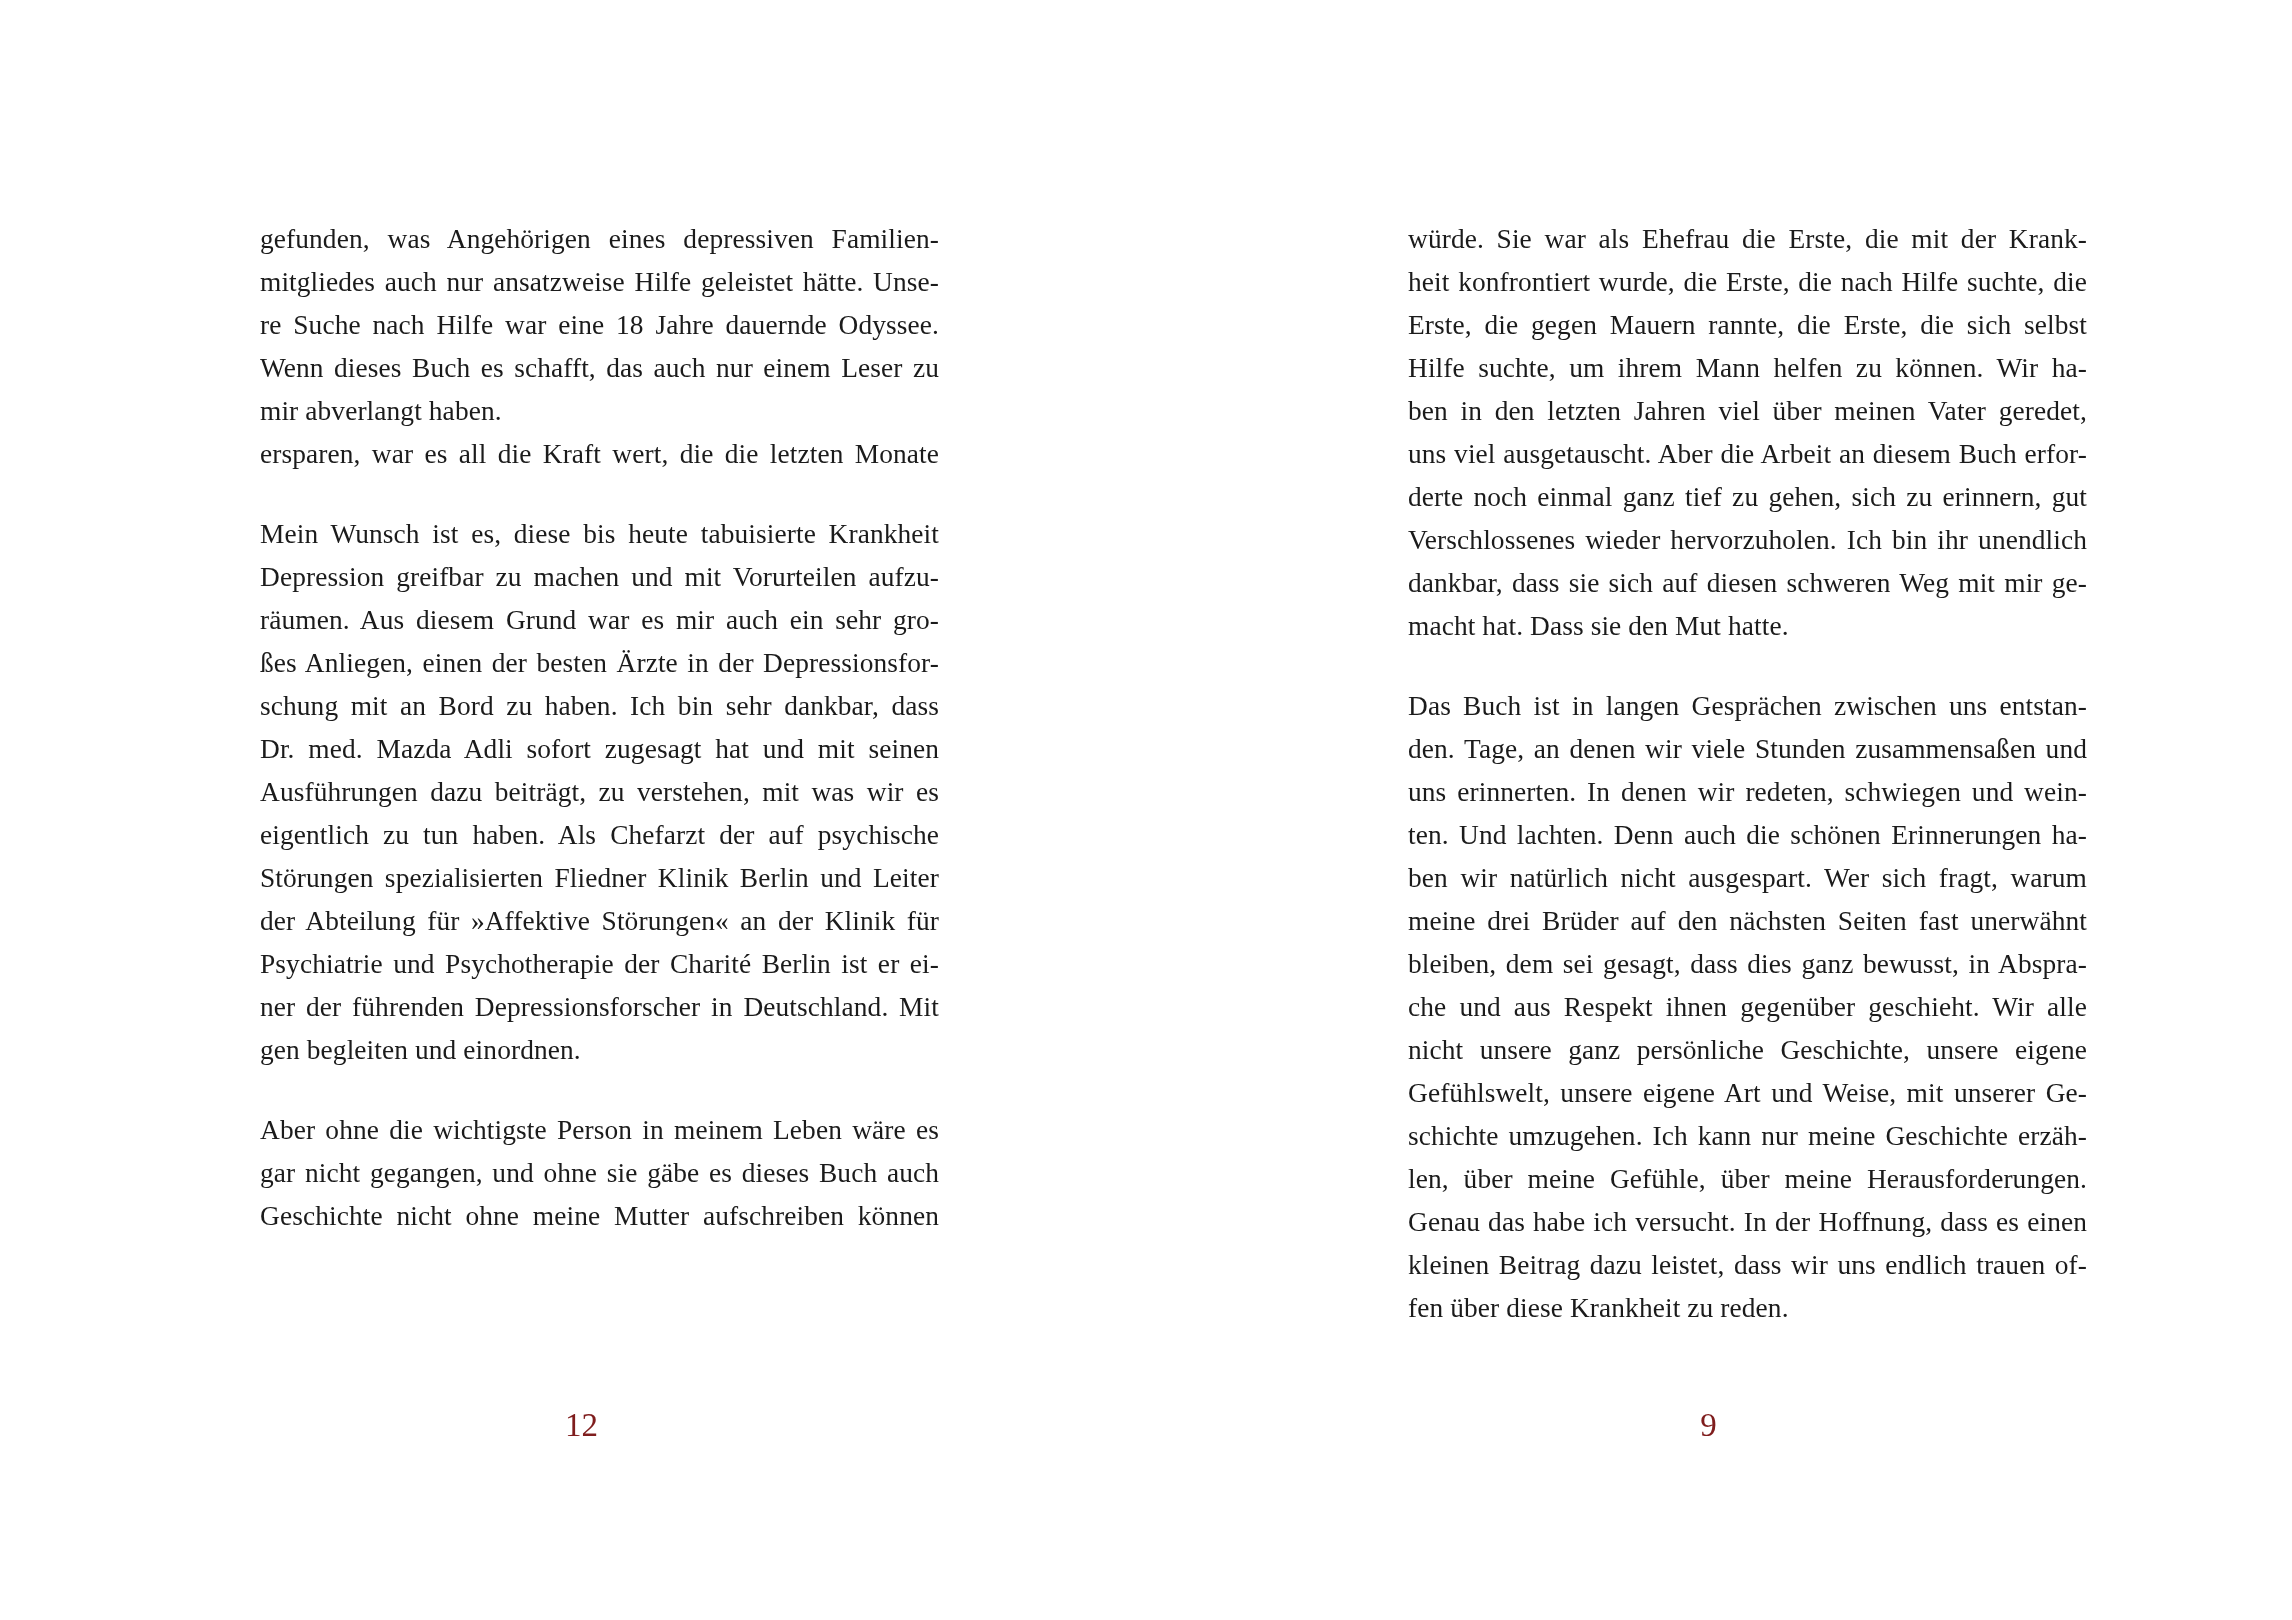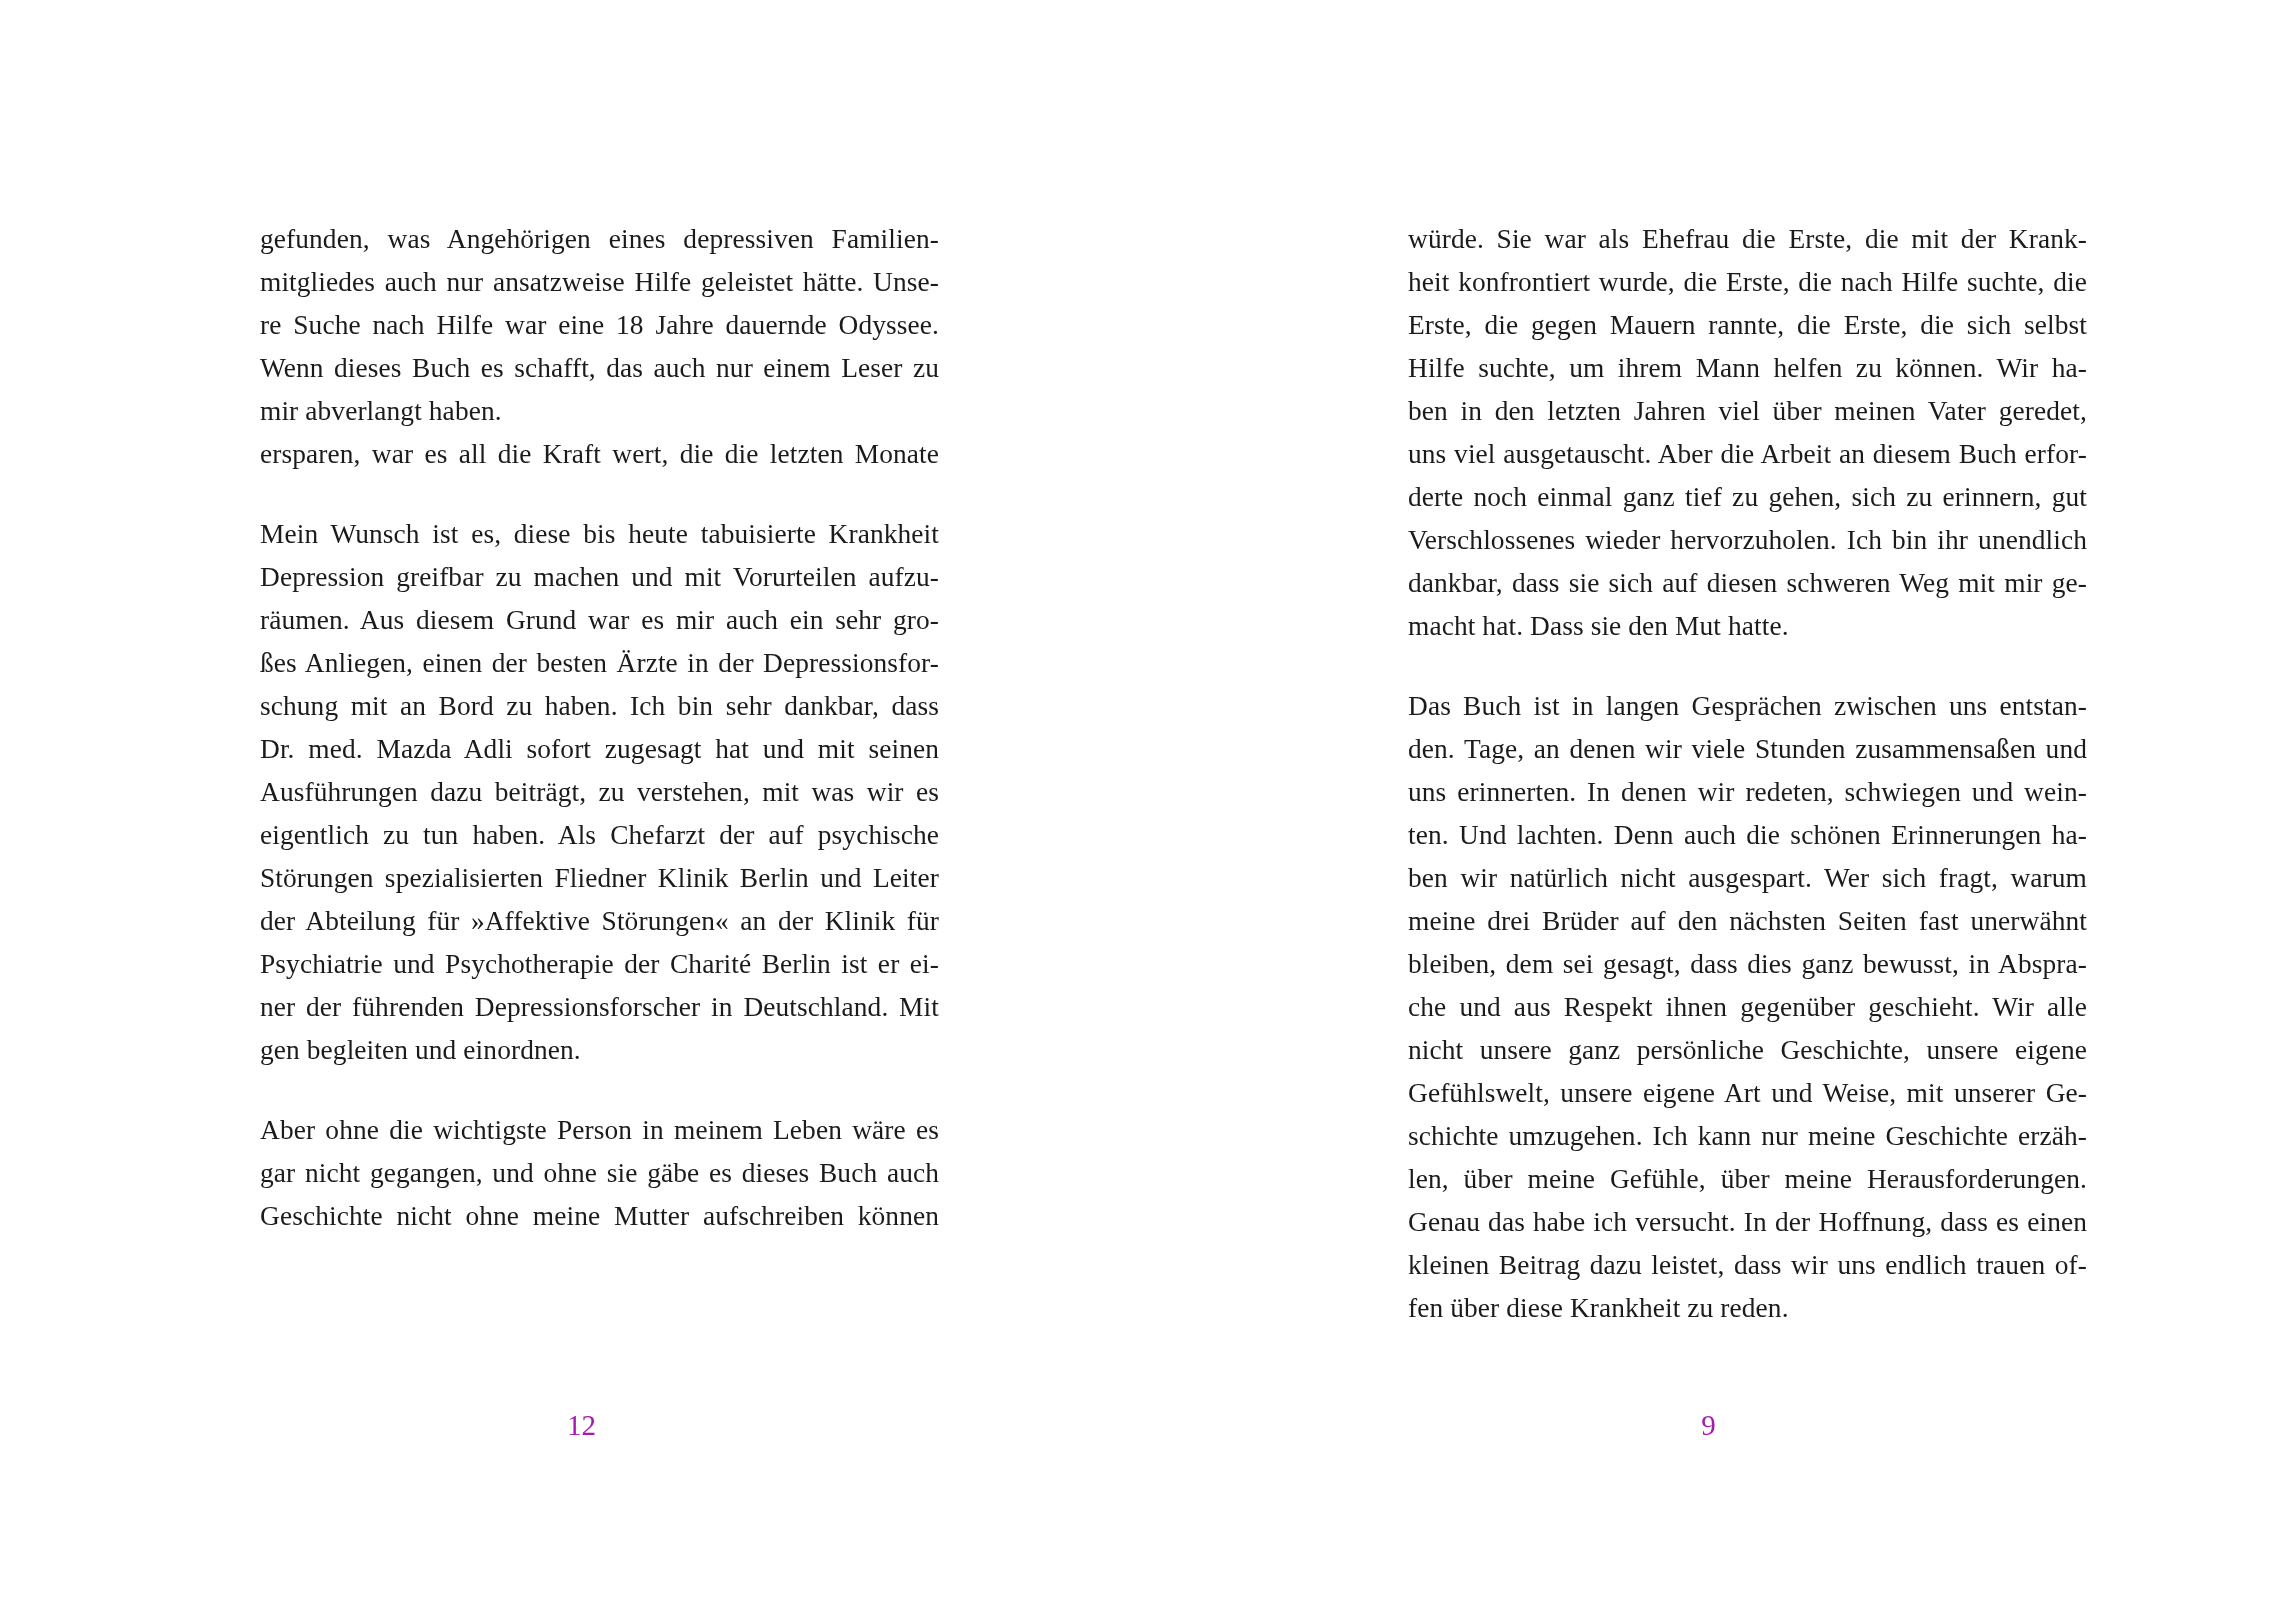--- a/index.html
+++ b/index.html
@@ -41,23 +41,23 @@
   }
   .line.line-end {
     text-align-last: left;
   }
 
   .page-number {
     position: absolute;
     top: 1406px;
     width: 679px;
     text-align: center;
-    font-size: 29px;
+    font-size: 33px;
     line-height: 39px;
-    color: #a21caf;
+    color: #7f1d1d;
   }
   .page-number.left  { left: 242px; }
   .page-number.right { left: 1369px; }
 </style>
 </head>
 <body>
 
 <div class="book-spread">
 
   <div class="page-column left">

